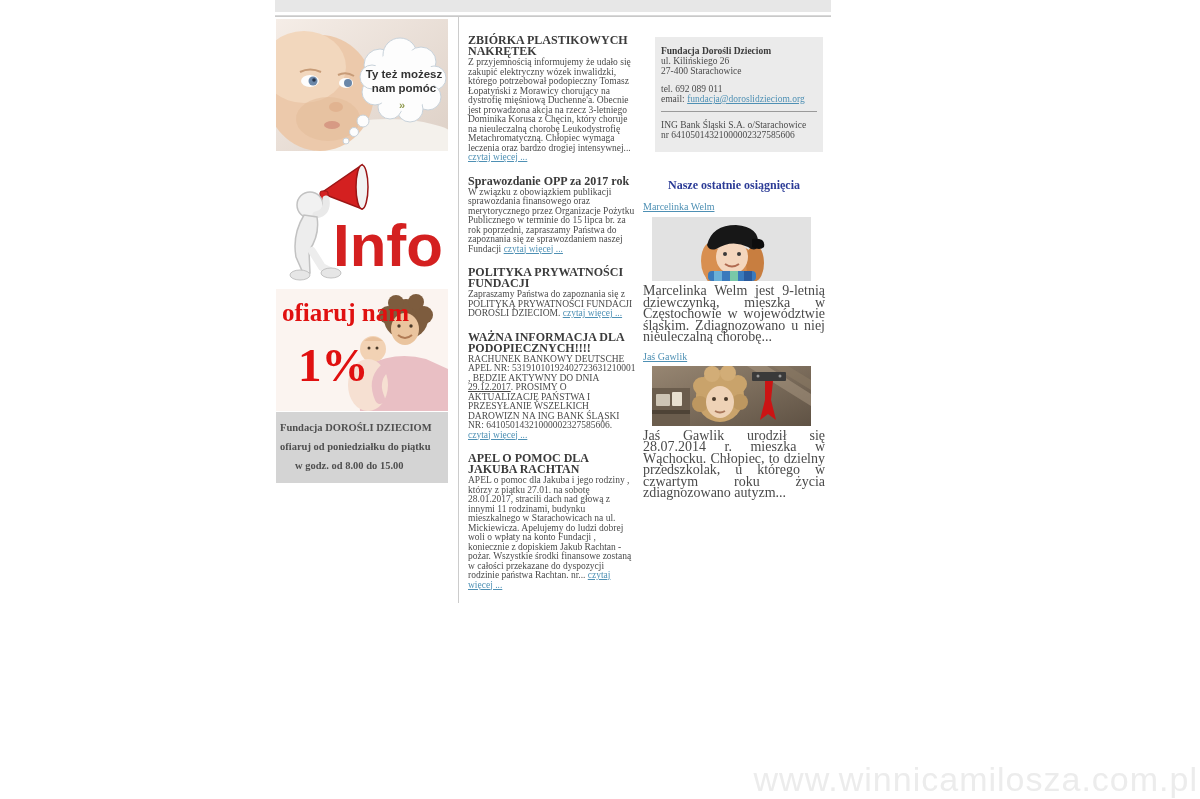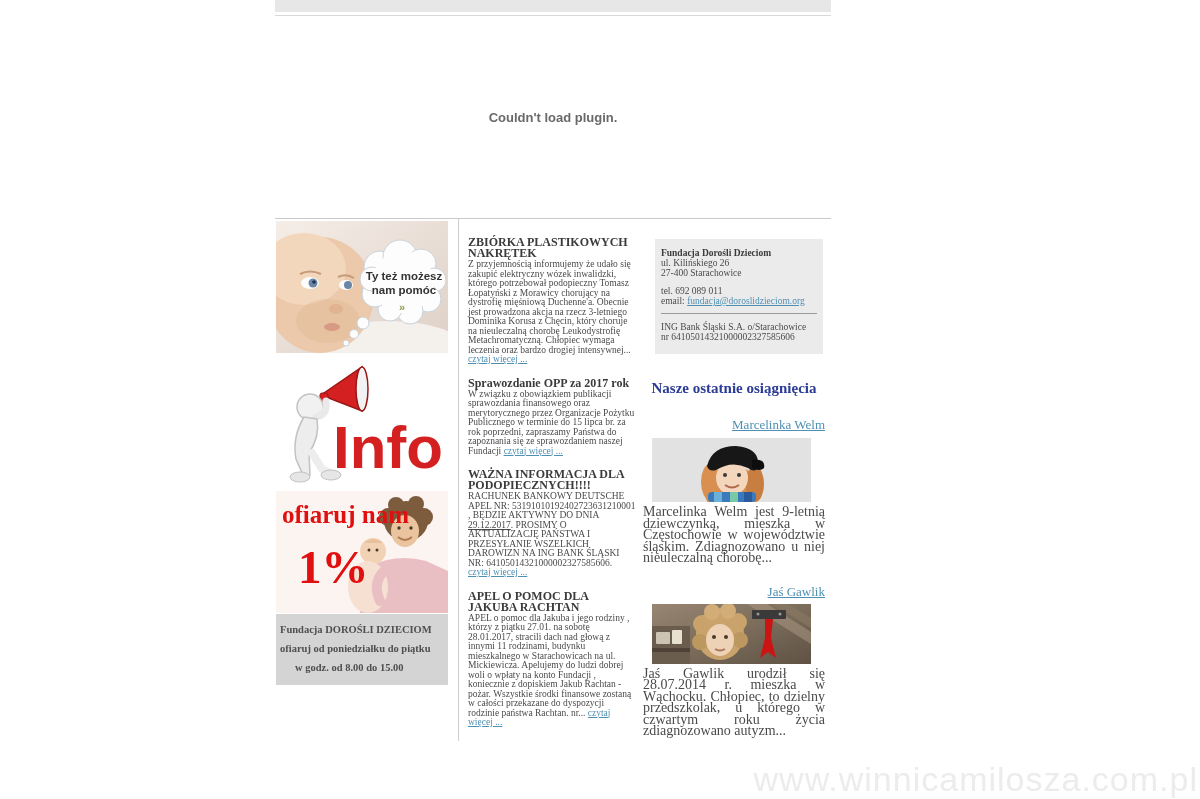--- a/index.html
+++ b/index.html
@@ -36,43 +36,40 @@
   .u { text-decoration:underline; }
 
   
   .contact-box { margin:18px 2px 0 12px; background:#ebebeb; padding:9px 6px 12px 6px;
                  font-size:9.5px; line-height:10px; color:#4a4a4a; }
   .contact-name { font-weight:bold; color:#3b3b3b; }
   .contact-gap { height:8px; }
   .contact-rule { border:none; border-top:1px solid #9a9a9a; margin:7px 0 8px 0; }
   .email-link { color:#4e90b4; text-decoration:underline; cursor:pointer; }
 
-  .ach-heading { margin-top:26px; text-align:center; font-size:15px; font-weight:bold; color:#2b3b96; }
-  .ach-link { display:block; margin-top:20px; text-align:right; font-size:13px;
+  .ach-heading { margin-top:26px; text-align:center; font-size:12px; font-weight:bold; color:#2b3b96; }
+  .ach-link { display:block; margin-top:8px; text-align:left; font-size:10px;
               color:#4e90b4; text-decoration:underline; cursor:pointer; }
   .ach-photo { display:block; margin:5px 0 0 9px; cursor:pointer; }
   .ach-photo2 { margin-top:4px; }
   .ach-desc { margin-top:4px; font-size:14px; line-height:11.5px; text-align:justify; color:#4a4a4a; }
 
   .watermark { position:absolute; right:2px; bottom:0px; font-family:"Liberation Sans", sans-serif;
                font-size:34px; color:#ececec; letter-spacing:1px; }
 
   svg text { user-select:none; }
 </style>
 </head>
 <body>
 
 <div class="page">
 
   <div class="topbar"></div>
   <div class="topbar-line"></div>
 
-  <div class="plugin-area">
-    <span class="plugin-text">Couldn't load plugin.</span>
-  </div>
 
   <div class="main">
 
     <div class="col-left">
 
       <svg class="banner" width="172" height="132" viewBox="0 0 172 132">
         <defs>
           <linearGradient id="gBaby" x1="0" y1="0" x2="1" y2="1">
             <stop offset="0" stop-color="#f5ede7"></stop>
               <stop offset="1" stop-color="#ddd0c6"></stop>
@@ -165,20 +162,24 @@
       <div class="article">
         <div class="article-title">ZBIÓRKA PLASTIKOWYCH NAKRĘTEK</div>
         <span>Z przyjemnością informujemy że udało się zakupić elektryczny wózek inwalidzki, którego potrzebował podopieczny Tomasz Łopatyński z Morawicy chorujący na dystrofię mięśniową Duchenne'a. Obecnie jest prowadzona akcja na rzecz 3-letniego Dominika Korusa z Chęcin, który choruje na nieuleczalną chorobę Leukodystrofię Metachromatyczną. Chłopiec wymaga leczenia oraz bardzo drogiej intensywnej... </span><span class="u"></span><span></span><a class="more-link">czytaj więcej ...</a>
       </div>
 
       <div class="article">
         <div class="article-title">Sprawozdanie OPP za 2017 rok</div>
         <span>W związku z obowiązkiem publikacji sprawozdania finansowego oraz merytorycznego przez Organizacje Pożytku Publicznego w terminie do 15 lipca br. za rok poprzedni, zapraszamy Państwa do zapoznania się ze sprawozdaniem naszej Fundacji </span><span class="u"></span><span></span><a class="more-link">czytaj więcej ...</a>
       </div>
 
+      <div class="article">
+        <div class="article-title">POLITYKA PRYWATNOŚCI FUNDACJI</div>
+        <span>Zapraszamy Państwa do zapoznania się z POLITYKĄ PRYWATNOŚCI FUNDACJI DOROŚLI DZIECIOM. </span><span class="u"></span><span></span><a class="more-link">czytaj więcej ...</a>
+      </div>
 
       <div class="article">
         <div class="article-title">WAŻNA INFORMACJA DLA PODOPIECZNYCH!!!!</div>
         <span>RACHUNEK BANKOWY DEUTSCHE APEL NR: 53191010192402723631210001 , BĘDZIE AKTYWNY DO DNIA </span><span class="u">29.12.2017</span><span>. PROSIMY O AKTUALIZACJĘ PAŃSTWA I PRZESYŁANIE WSZELKICH DAROWIZN NA ING BANK ŚLĄSKI NR: 64105014321000002327585606. </span><a class="more-link">czytaj więcej ...</a>
       </div>
 
       <div class="article">
         <div class="article-title">APEL O POMOC DLA JAKUBA RACHTAN</div>
         <span>APEL o pomoc dla Jakuba i jego rodziny , którzy z piątku 27.01. na sobotę 28.01.2017, stracili dach nad głową z innymi 11 rodzinami, budynku mieszkalnego w Starachowicach na ul. Mickiewicza. Apelujemy do ludzi dobrej woli o wpłaty na konto Fundacji , koniecznie z dopiskiem Jakub Rachtan - pożar. Wszystkie środki finansowe zostaną w całości przekazane do dyspozycji rodzinie państwa Rachtan. nr... </span><span class="u"></span><span></span><a class="more-link">czytaj więcej ...</a>
       </div>

